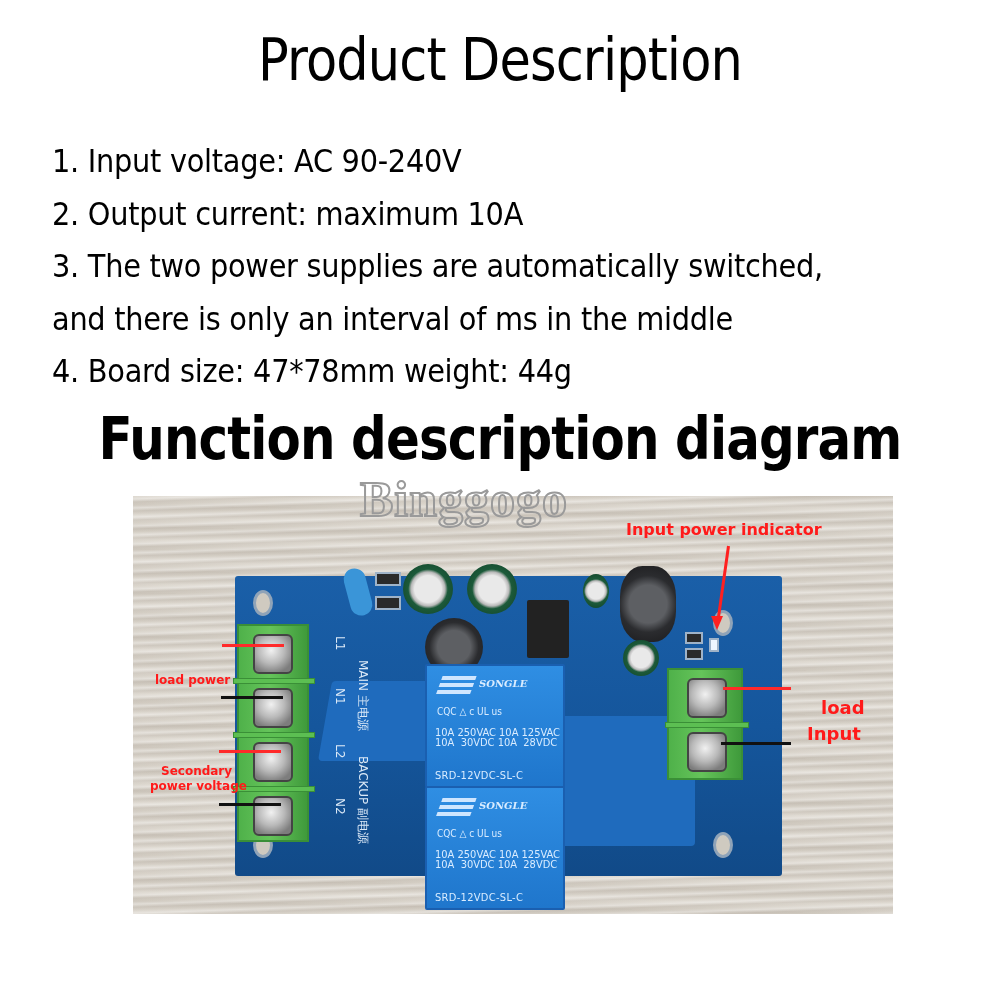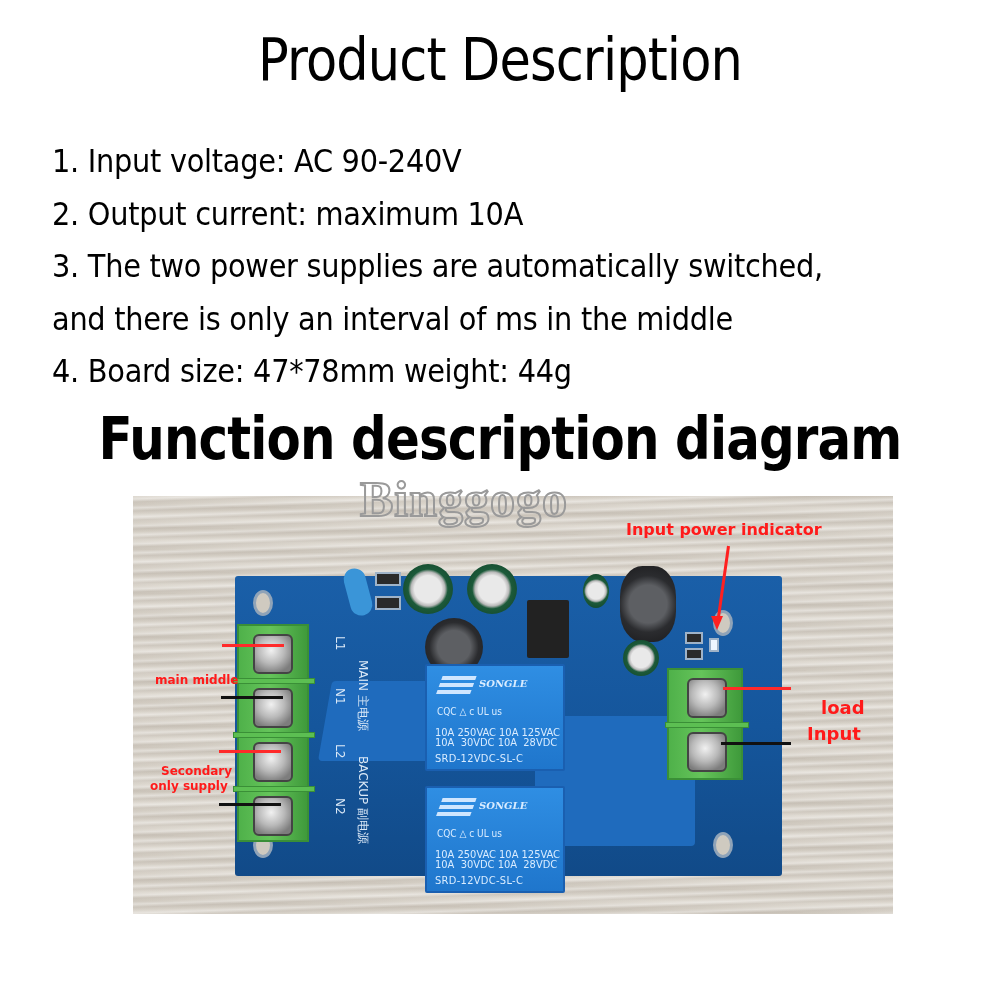--- a/index.html
+++ b/index.html
@@ -54,21 +54,21 @@
       border: 2px solid #3a8f37;
     }
     .screw {
       position: absolute; width: 40px; height: 40px; border-radius: 6px;
       background: radial-gradient(circle at 45% 40%, #f1f1f1 0%, #b9b9b9 45%, #7d7d7d 80%);
       border: 2px solid #444;
     }
     .rib { position: absolute; height: 6px; background: #5cbf52; border: 1px solid #3a8f37; }
 
     .relay {
-      position: absolute; width: 140px; height: 107px;
+      position: absolute; width: 140px; height: 124px;
       background: linear-gradient(180deg, #2f8ee3, #1f76cc);
       border: 2px solid #1a5fb0; border-radius: 2px; color: #d9ecff;
       font-family: "DejaVu Sans Condensed", "DejaVu Sans", sans-serif;
     }
     .relay .brand { position: absolute; left: 52px; top: 12px; font-size: 10px; font-style: italic; font-weight: bold; font-family: "DejaVu Serif", serif; }
     .relay .logo { position: absolute; left: 12px; top: 10px; width: 34px; height: 20px;
       background: repeating-linear-gradient(180deg, #cfe6ff 0 4px, transparent 4px 7px); transform: skewX(-20deg); }
     .relay .certs { position: absolute; left: 10px; top: 40px; font-size: 10px; }
     .relay .rating { position: absolute; left: 8px; top: 62px; font-size: 11px; line-height: 10px; white-space: pre; }
     .relay .model { position: absolute; left: 8px; bottom: 4px; font-size: 11px; letter-spacing: 0.3px; }
@@ -185,19 +185,19 @@
   <div class="wire red" style="left:86px; top:254px; width:62px;"></div>
   <div class="wire black" style="left:86px; top:307px; width:62px;"></div>
 
   <div class="wire red" style="left:590px; top:191px; width:68px;"></div>
   <div class="wire black" style="left:588px; top:246px; width:70px;"></div>
 
   <div class="ann mid" style="left:493px; top:24px;">Input power indicator</div>
   <div class="arrow-line" style="left:594px; top:50px; height:74px; transform:rotate(8deg);"></div>
   <div class="arrow-head" style="left:578px; top:120px;"></div>
 
-  <div class="ann small" style="left:22px; top:177px;">main middle</div>
+  <div class="ann small" style="left:22px; top:177px;">load power</div>
   <div class="ann small" style="left:28px; top:268px;">Secondary</div>
-  <div class="ann small" style="left:17px; top:283px;">only supply</div>
+  <div class="ann small" style="left:17px; top:283px;">power voltage</div>
 
   <div class="ann big" style="left:688px; top:200px;">load</div>
   <div class="ann big" style="left:674px; top:226px;">Input</div>
 </div>
 
 </body></html>

